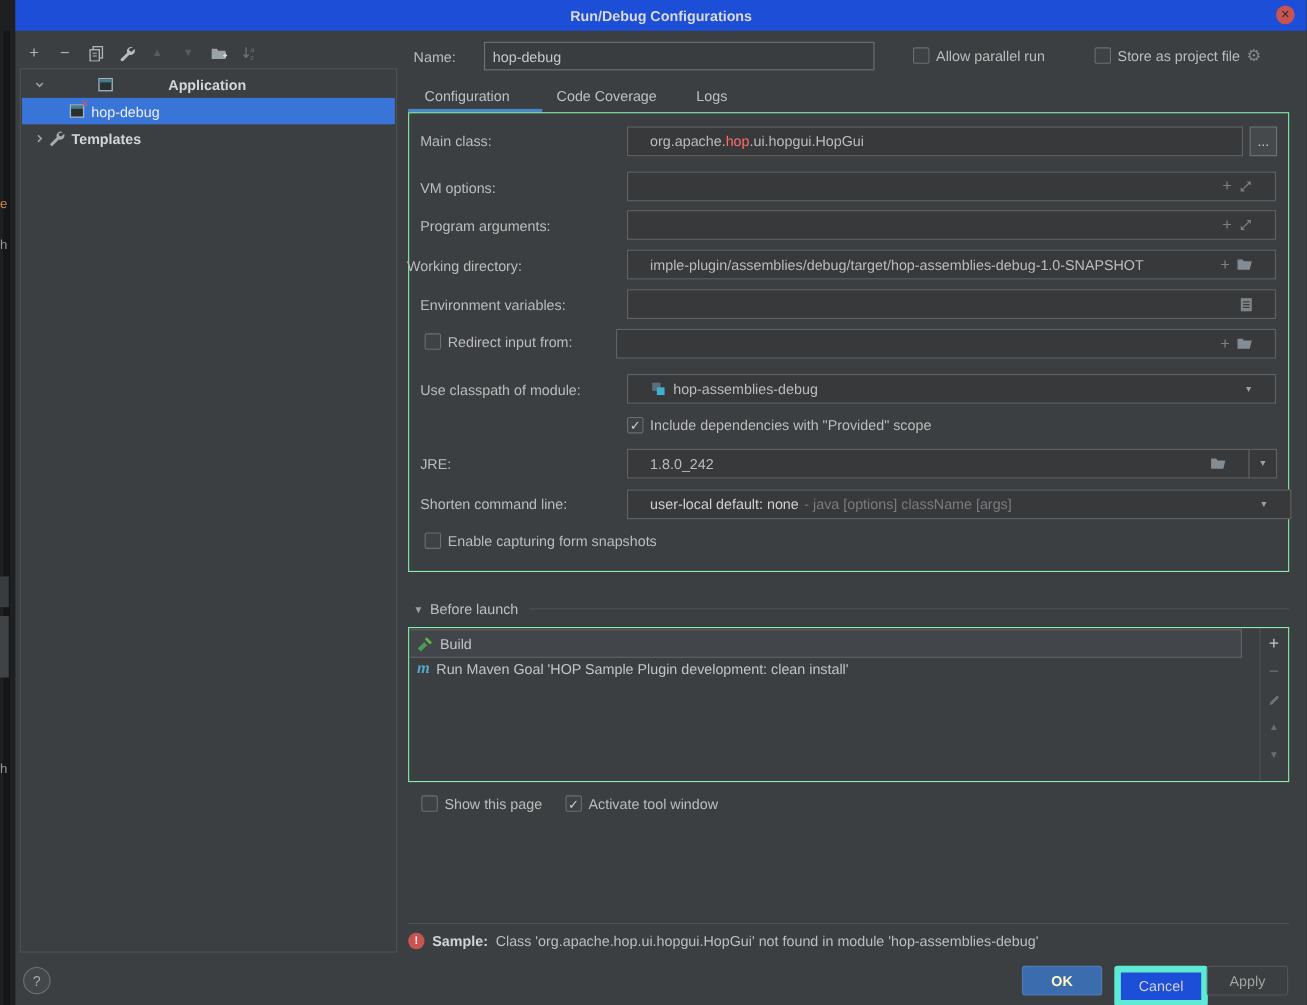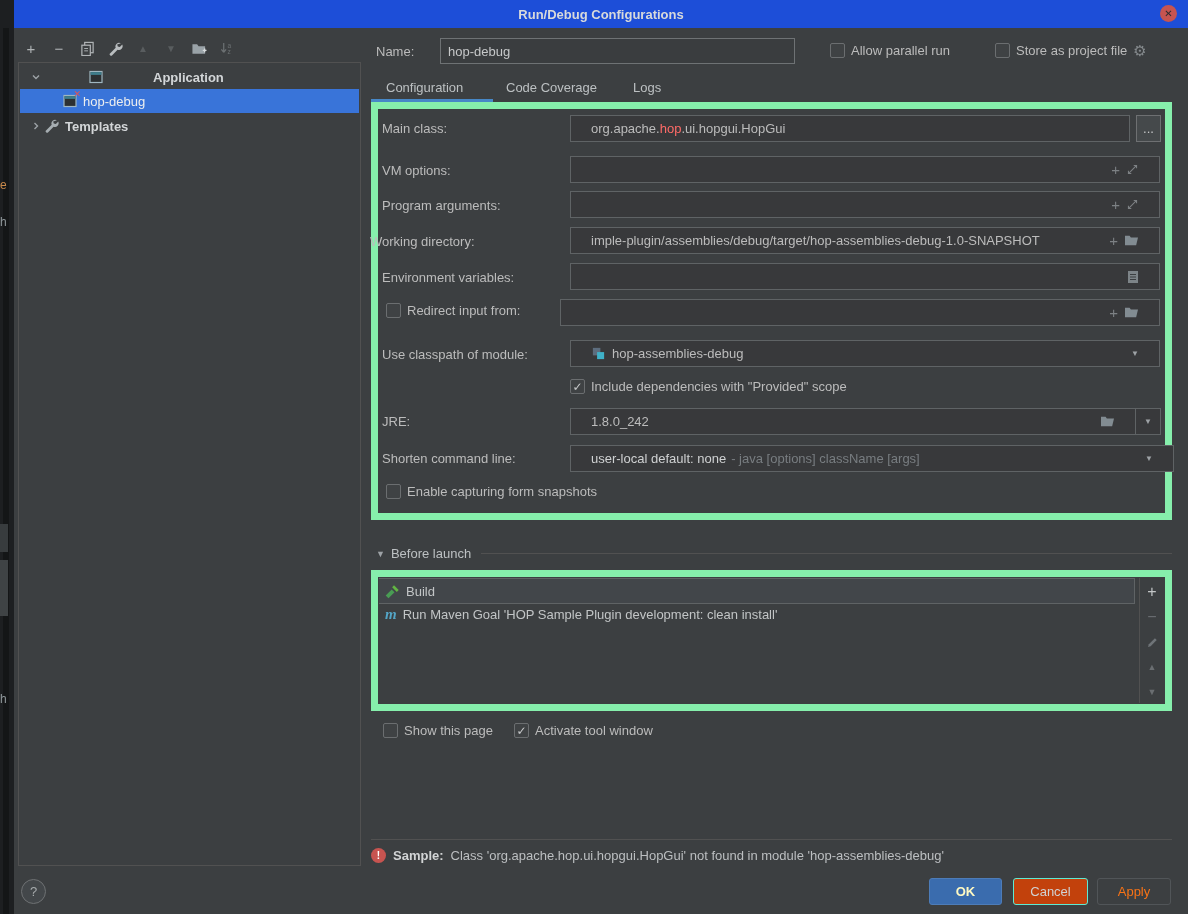--- a/index.html
+++ b/index.html
@@ -37,30 +37,30 @@
   .hint{color:#787d81;margin-left:5px;}
   .btn-sq{background:#45494b;border:1px solid #6e7072;display:flex;align-items:center;justify-content:center;color:#c3c5c6;}
   
   .cb{width:15px;height:15px;border:1px solid #6b6e70;border-radius:2px;background:#3f4244;flex:0 0 15px;box-sizing:border-box;}
   .cb.checked{display:flex;align-items:center;justify-content:center;}
   .cb.checked::after{content:"✓";color:#c9cbcc;font-size:12px;line-height:1;}
   .cb-row{position:absolute;display:flex;align-items:center;gap:6px;}
   
   .tab{position:absolute;color:#bcc0c2;cursor:pointer;}
   .tab-underline{position:absolute;height:3px;background:#4788c7;}
-  .group-box{border:7px solid #86efac;}
+  .group-box{border:1px solid #86efac;}
   
   .bl-row{position:absolute;left:1px;display:flex;align-items:center;padding-left:6px;gap:6px;color:#c2c5c6;}
   .side-tb{position:absolute;top:1px;bottom:1px;right:1px;width:24px;border-left:1px solid #515151;display:flex;flex-direction:column;align-items:center;padding-top:6px;gap:9px;}
   .side-tb .ic{width:16px;height:16px;display:flex;align-items:center;justify-content:center;}
   
   .btn{position:absolute;height:25px;display:flex;align-items:center;justify-content:center;font-size:13px;border-radius:3px;cursor:pointer;}
   .btn.ok{background:#3a6cae;border:1px solid #4d7cb8;color:#fef9c3;font-weight:bold;}
-  .btn.cancel{background:#c2410c;border:1px solid #5eead4;color:#d0d2d3;}
-  .btn.apply{background:transparent;border:1px solid #515558;color:#f97316;}
+  .btn.cancel{background:#1d4ed8;border:6px solid #5eead4;color:#d0d2d3;}
+  .btn.apply{background:transparent;border:1px solid #515558;color:#a3a3a3;}
   .help-circle{position:absolute;width:23px;height:23px;border-radius:50%;border:1px solid #6e7173;color:#a7abad;
                display:flex;align-items:center;justify-content:center;font-size:13px;background:#43474a;}
   .warn-circle{width:15px;height:15px;border-radius:50%;background:#c75450;color:#fff;font-weight:bold;font-size:10px;
                display:flex;align-items:center;justify-content:center;flex:0 0 15px;}
   .hr{background:#515151;height:1px;}
   .sec-title{color:#bcc0c2;}
   .maven-m{font-family:"Liberation Serif","DejaVu Serif",serif;font-style:italic;font-weight:bold;color:#54a5c6;font-size:15px;line-height:1;}
   svg{display:block;}
 </style>
 </head>

